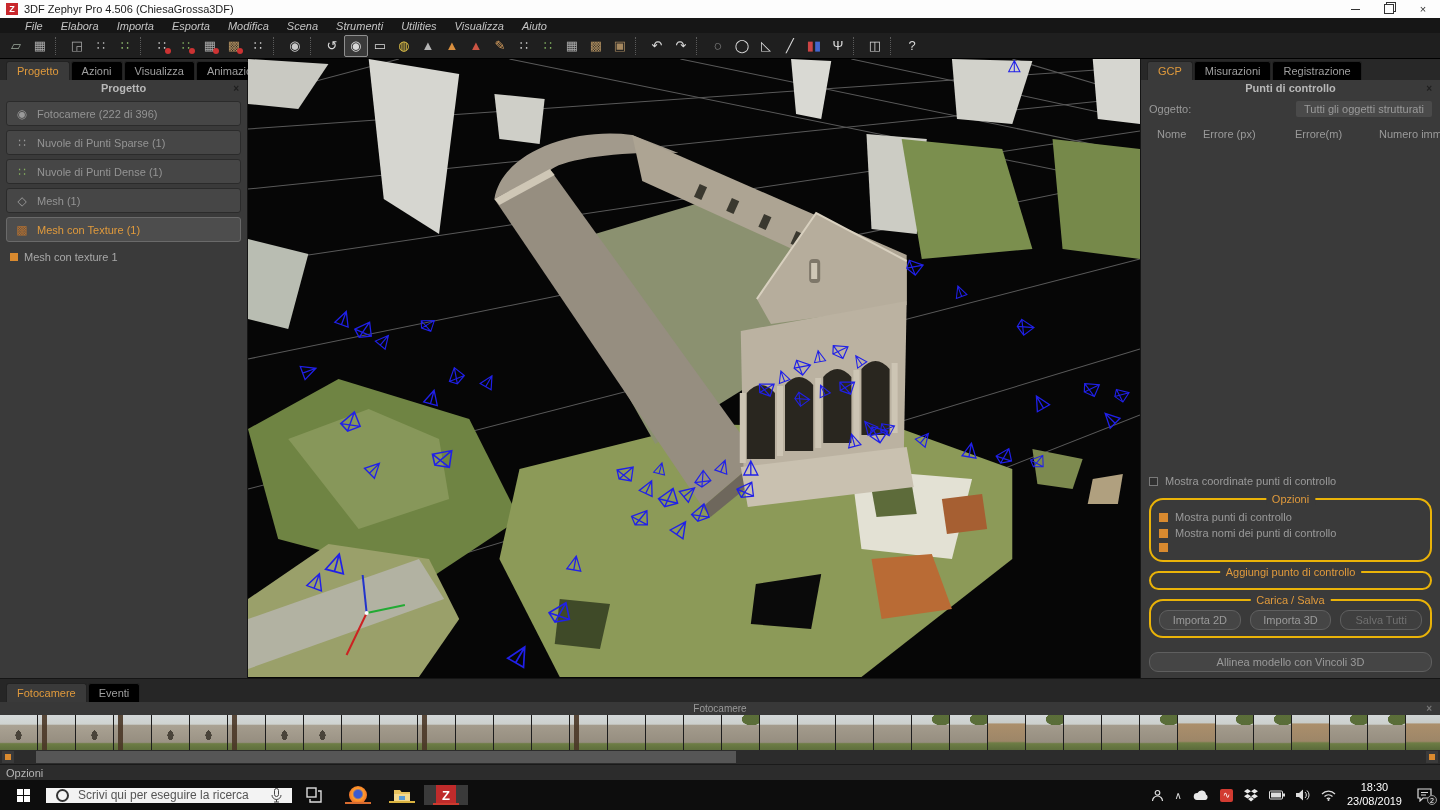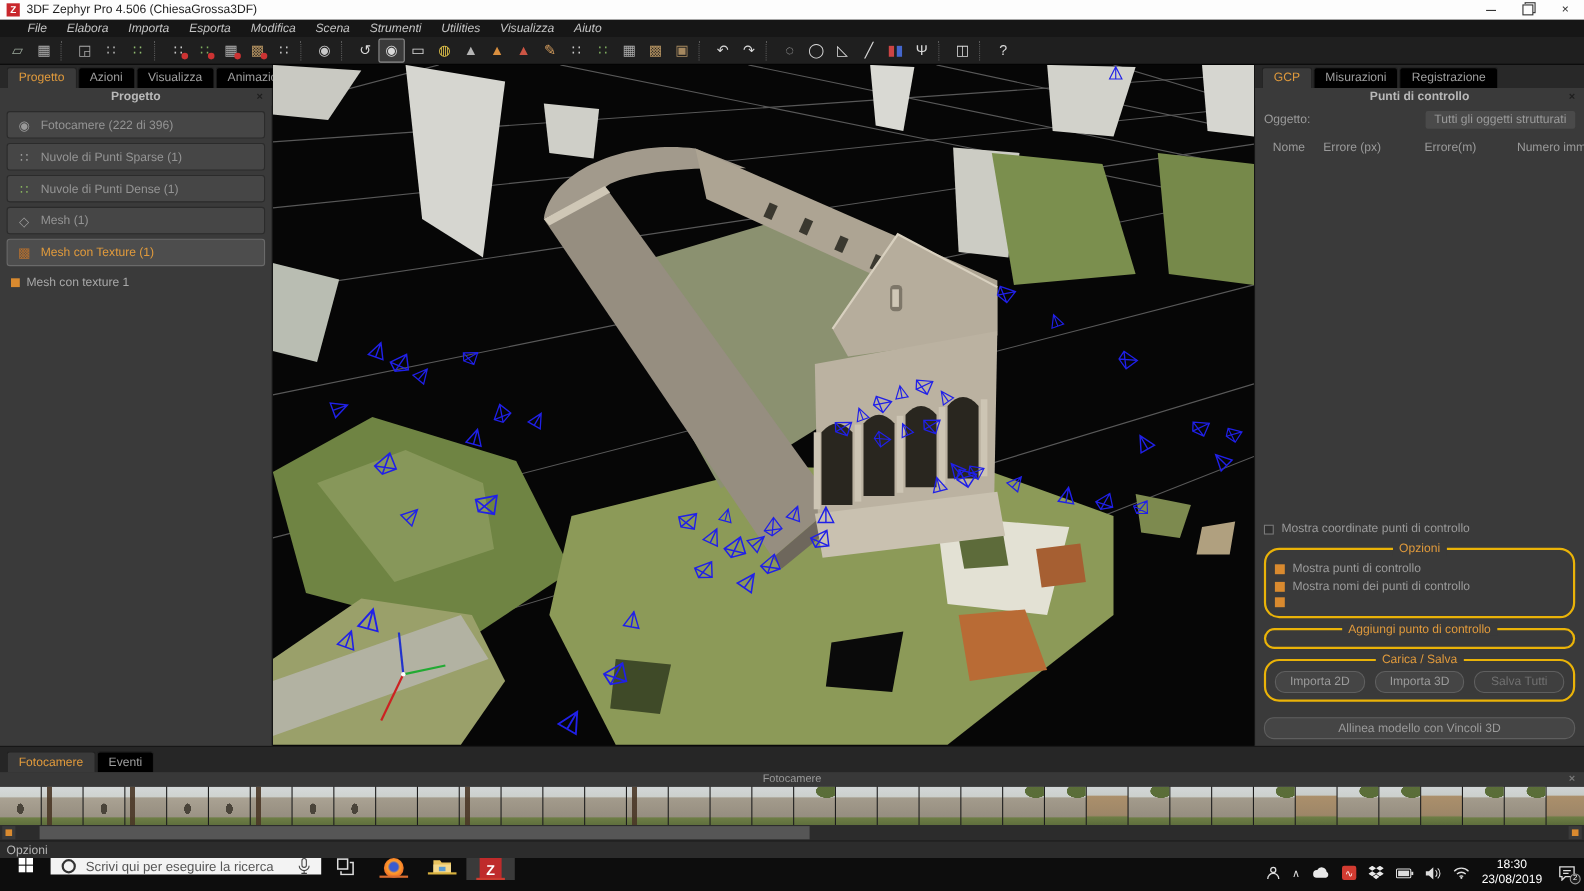--- a/index.html
+++ b/index.html
@@ -72,21 +72,21 @@
   .t3{background:radial-gradient(ellipse 16px 10px at 80% 12%,rgba(84,104,48,.95) 0 60%,transparent 63%),linear-gradient(180deg,#d3d7d8 0%,#ccd0cd 26%,#a39b8c 30%,#968e80 78%,#6d7d45 82%,#5f6f3d 100%);}
   .t4{background:linear-gradient(180deg,#cfd3d4 0%,#c8ccc9 22%,#ab8f6b 26%,#9d8668 75%,#6d7d45 80%,#5a6a3a 100%);}
   .scrollbar{height:14px;background:#2c2c2c;position:relative;flex:1;}
   .sb-btn{position:absolute;top:1px;width:12px;height:12px;background:#3a3a3a;display:flex;align-items:center;justify-content:center;}
   .sb-btn::after{content:"";width:6px;height:6px;background:#d98a2f;}
   .sb-left{left:2px;} .sb-right{right:2px;}
   .sb-thumb{position:absolute;left:36px;top:1px;width:700px;height:12px;background:#565656;}
   
   #statusbar{height:16px;background:#2c2c2c;color:#b5b5b5;font-size:11px;display:flex;align-items:center;padding-left:6px;border-top:1px solid #1a1a1a;}
   
-  #taskbar{height:30px;background:#0d0d0d;display:flex;align-items:flex-start;color:#ddd;}
+  #taskbar{height:30px;background:#0d0d0d;display:flex;align-items:center;color:#ddd;}
   .tb-start{width:46px;display:flex;align-items:center;justify-content:center;}
   .win-glyph{display:grid;grid-template-columns:6px 6px;grid-template-rows:6px 6px;gap:1px;}
   .win-glyph span{background:#fff;}
   .search-box{width:246px;background:#f3f3f3;display:flex;align-items:center;gap:9px;padding:0 10px;color:#555;font-size:12px;}
   .cortana-ring{width:13px;height:13px;border:2px solid #333;border-radius:50%;flex:none;}
   .search-text{flex:1;white-space:nowrap;overflow:hidden;}
   .task-icon{width:44px;display:flex;align-items:center;justify-content:center;position:relative;}
   .task-icon.active{background:#3a3a3a;}
   .run{position:absolute;bottom:0;left:9px;right:9px;height:2px;}
   .ff-icon{width:18px;height:18px;border-radius:50%;background:radial-gradient(circle at 50% 45%,#3b5bd0 0 28%,#ff9c2a 42%,#e3542a 88%);}

